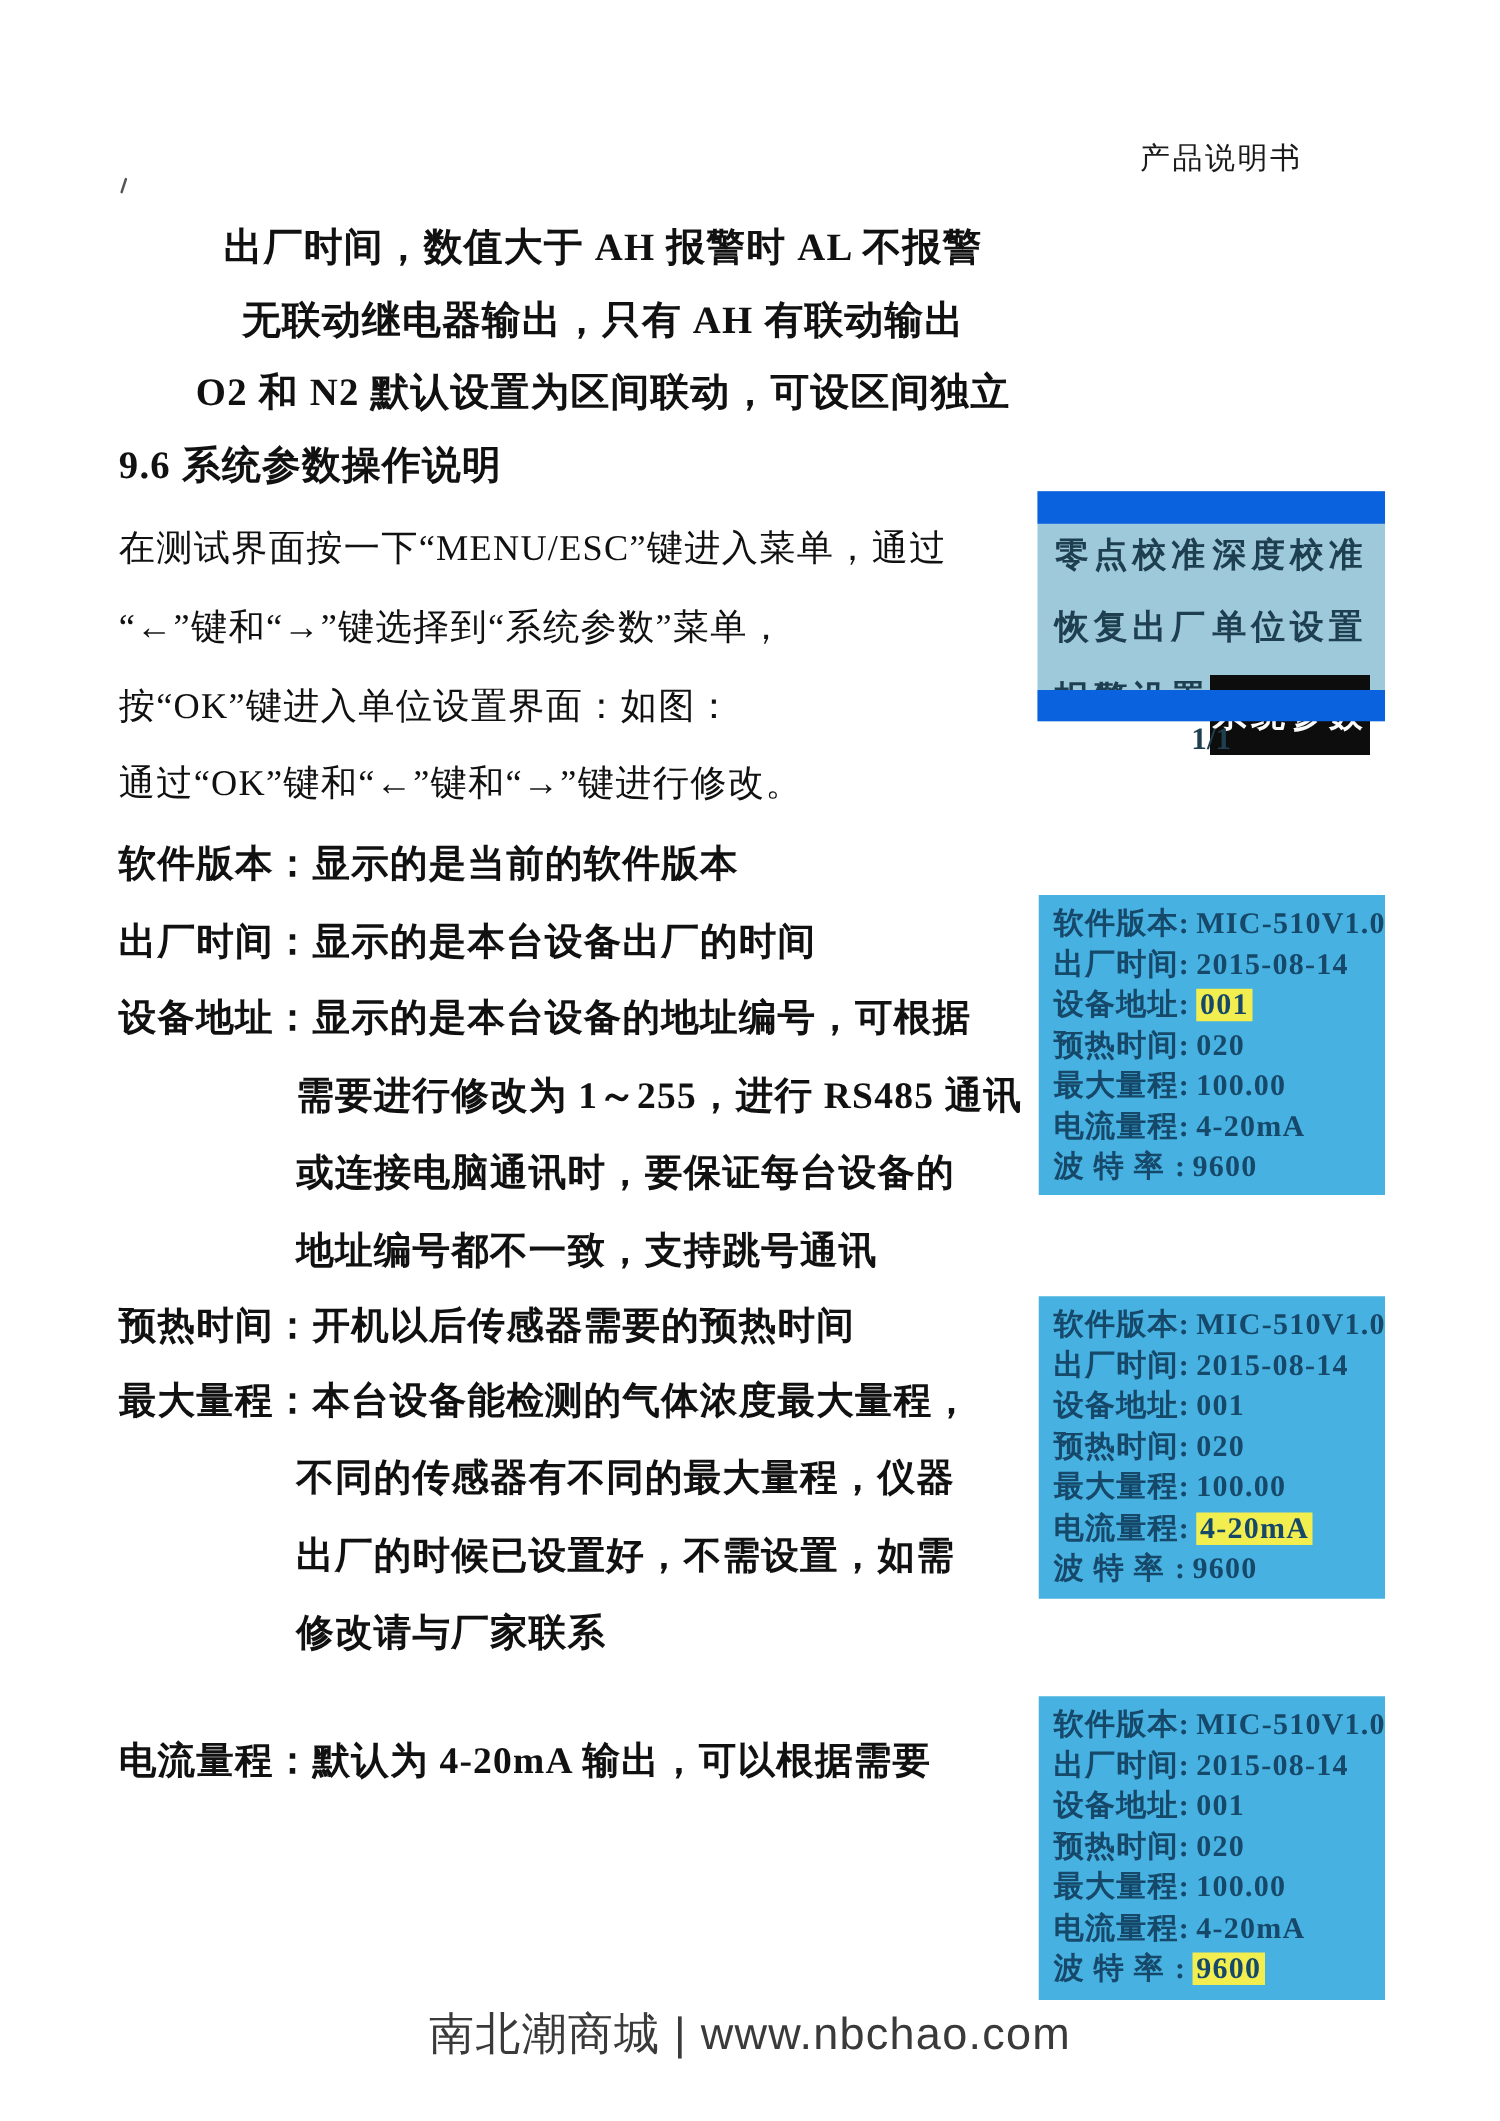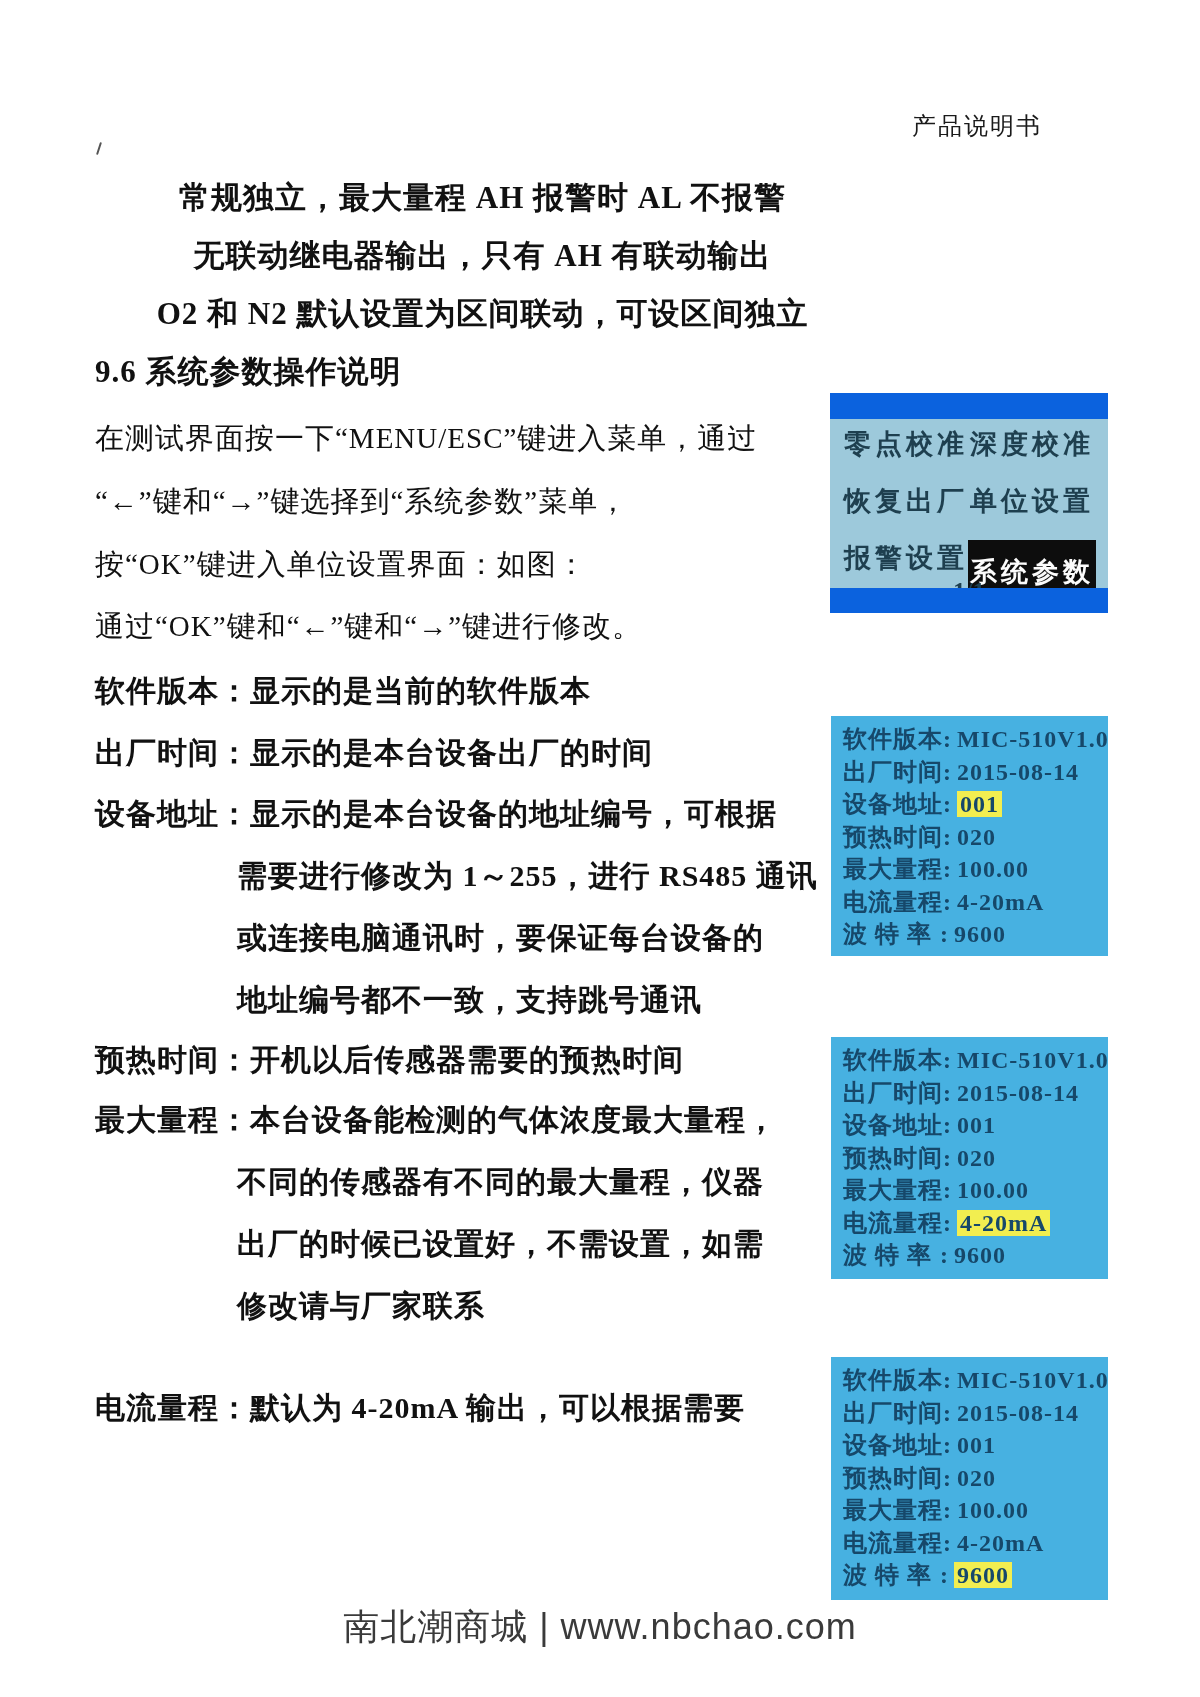--- a/index.html
+++ b/index.html
@@ -27,21 +27,21 @@
   .para {
     position:absolute; left:95px; font-size:29px; white-space:nowrap; letter-spacing:1px;
   }
   .param-line {
     position:absolute; font-size:30px; font-weight:bold; white-space:nowrap; letter-spacing:1px;
   }
   .param-line .plabel { display:inline-block; min-width:150px; }
 
   
   .screen-menu {
-    position:absolute; left:830px; top:393px; width:278px; height:220px;
+    position:absolute; left:830px; top:393px; width:278px; height:184px;
     background:#9dc9db;
   }
   .screen-menu .bar-top { position:absolute; top:0; left:0; right:0; height:26px; background:#0b62de; }
   .screen-menu .bar-bottom { position:absolute; bottom:0; left:0; right:0; height:25px; background:#0b62de; }
   .menu-row {
     position:absolute; left:0; width:278px; padding:0 14px; box-sizing:border-box;
     display:flex; justify-content:space-between;
     font-size:27px; font-weight:bold; color:#1e3f4f; letter-spacing:4px; white-space:nowrap;
   }
   .menu-item.sel { background:#0d0d0d; color:#fcfcfc; padding:14px 2px; }
@@ -73,21 +73,21 @@
 <body>
 
 <div class="page">
 
   <div class="doc-header">产品说明书</div>
 
   <span class="pen-mark m1"></span>
   <span class="pen-mark m2"></span>
 
   <div id="intro-block">
-      <div class="intro-line" style="top: 177px;">常规独立，最大量程 AH 报警时 AL 不报警</div>
+      <div class="intro-line" style="top: 177px;">出厂时间，数值大于 AH 报警时 AL 不报警</div>
       <div class="intro-line" style="top: 235px;">无联动继电器输出，只有 AH 有联动输出</div>
       <div class="intro-line" style="top: 293px;">O2 和 N2 默认设置为区间联动，可设区间独立</div>
     </div>
 
   <div class="section-heading">9.6 系统参数操作说明</div>
 
   <div id="paragraphs">
       <div class="para" style="top: 419px;">在测试界面按一下“MENU/ESC”键进入菜单，通过</div>
       <div class="para" style="top: 482px;">“←”键和“→”键选择到“系统参数”菜单，</div>
       <div class="para" style="top: 545px;">按“OK”键进入单位设置界面：如图：</div>

